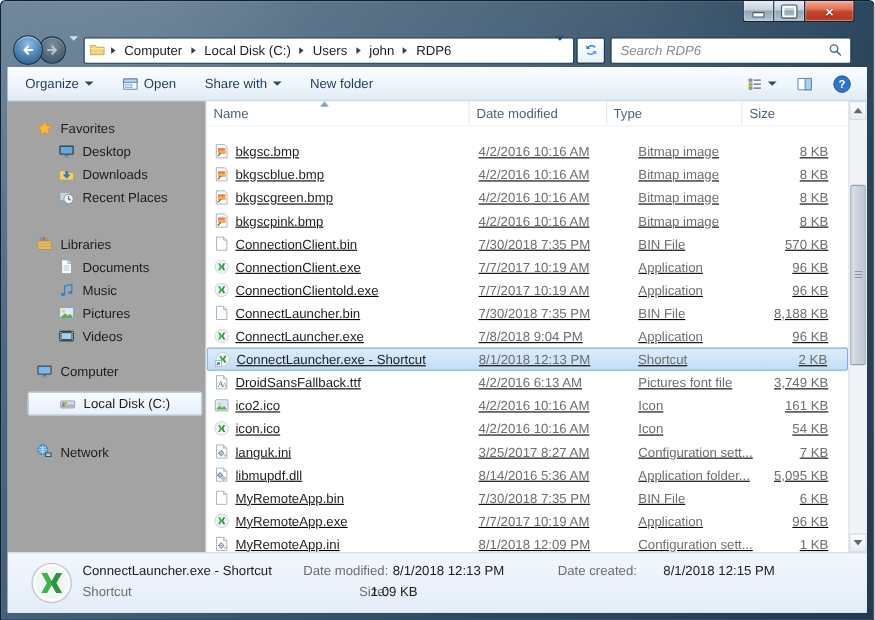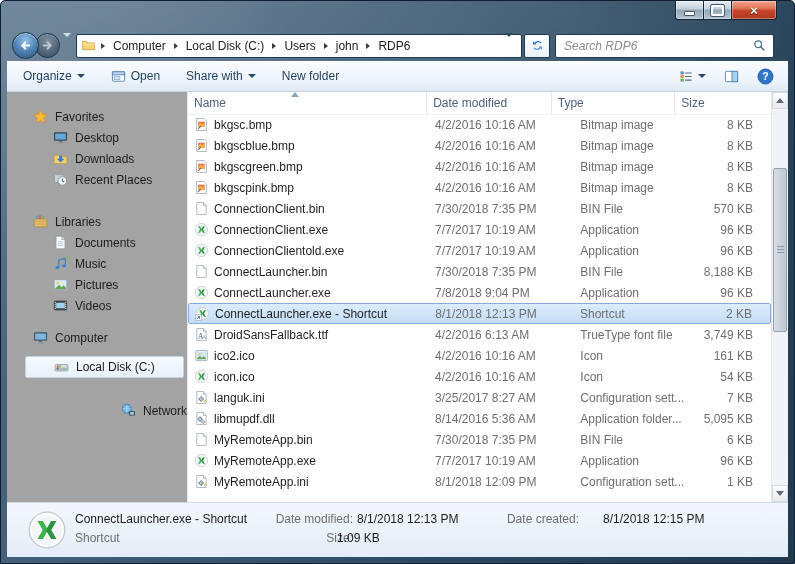--- a/index.html
+++ b/index.html
@@ -54,32 +54,32 @@
   .ic svg{width:100%;height:100%;display:block;}
   .ic18{width:17px;height:17px;}
   .main{flex:1;display:flex;min-height:0;}
   
   .sidebar{width:180px;flex:none;padding-top:14px;box-sizing:border-box;background:#a3a3a3;overflow:hidden;}
   .sb-row{height:21px;display:flex;align-items:center;gap:7px;font-size:12px;color:#1c1c1c;cursor:default;white-space:nowrap;}
   .sb-row.group{padding-left:26px;}
   .sb-row.child{padding-left:46px;}
   .sb-row.child.selected{margin-left:18px;margin-right:3px;padding-left:28px;height:22px;
     background:linear-gradient(#f6fafd,#e7f0f9);border:1px solid #c3d3e2;border-radius:2px;box-sizing:border-box;}
-  .sb-gap1{margin-top:21px;}.sb-gap2{margin-top:11px;}.sb-gap3{margin-top:22px;justify-content:flex-end;}.sb-gapsel{margin-top:8px;}
+  .sb-gap1{margin-top:21px;}.sb-gap2{margin-top:11px;}.sb-gap3{margin-top:22px;}.sb-gapsel{margin-top:8px;}
   .v-divider{width:1px;background:#e6eaee;flex:none;}
   
   .filelist{flex:1;position:relative;min-width:0;}
   .list-header{height:22px;display:flex;align-items:center;margin-right:17px;border-bottom:1px solid #eef1f5;
     font-size:12px;color:#4d6278;}
   .hcol{height:100%;display:flex;align-items:center;padding-left:6px;box-sizing:border-box;
     border-right:1px solid #e4e9ef;position:relative;cursor:default;}
   .hcol.name{width:240px;}.hcol.date{width:125px;}.hcol.type{width:124px;}.hcol.size{width:96px;border-right:none;}
   .sort-asc{position:absolute;top:0;left:103px;width:0;height:0;
     border-left:4px solid transparent;border-right:4px solid transparent;border-bottom:5px solid #87a5bf;}
-  .rows{position:absolute;top:22px;left:0;right:17px;bottom:0;overflow:hidden;}
+  .rows{position:absolute;top:22px;left:0;right:17px;bottom:0;padding-top:13px;overflow:hidden;text-decoration:underline;}
   .row{height:21px;display:flex;align-items:center;font-size:12px;box-sizing:border-box;}
   .cell{white-space:nowrap;overflow:hidden;box-sizing:border-box;}
   .c-name{width:240px;display:flex;align-items:center;gap:5px;padding-left:6px;color:#1f1f1f;}
   .c-date,.c-type{width:125px;color:#6e6e6e;padding-left:2px;margin-left:37px;}
   .c-type{width:124px;}
   .c-size{width:96px;color:#6e6e6e;text-align:right;padding-right:18px;}
   .row.selected{background:linear-gradient(#dcecfb,#c4ddf5);border:1px solid #84acdd;border-radius:2px;}
   
   .scrollbar{position:absolute;top:0;right:0;bottom:0;width:17px;background:#f2f3f6;border-left:1px solid #e3e6eb;box-sizing:border-box;}
   .sb-btn{position:absolute;left:0;right:0;height:17px;display:flex;align-items:center;justify-content:center;
@@ -561,21 +561,21 @@
                   <svg viewBox="0 0 16 16">
                     <path d="M3 1.6 h7 l3 3 v9.8 h-10 z" fill="#fdfefe" stroke="#9aa8b4" stroke-width="0.8"></path>
                     <path d="M10 1.6 v3 h3" fill="#e3ecf2" stroke="#9aa8b4" stroke-width="0.8"></path>
                     <text x="4" y="12.4" font-size="8.5" font-family="Liberation Serif, serif" fill="#46647a">A</text>
                     <text x="8.6" y="12.4" font-size="6.5" font-family="Liberation Serif, serif" fill="#8aa0b2">A</text>
                   </svg>
                 </span>
                 <span>DroidSansFallback.ttf</span>
               </div>
               <div class="cell c-date">4/2/2016 6:13 AM</div>
-              <div class="cell c-type">TrueType font file</div>
+              <div class="cell c-type">Pictures font file</div>
               <div class="cell c-size">3,749 KB</div>
             </div>
             <div class="row">
               <div class="cell c-name">
                 <span class="ic">
                   <svg viewBox="0 0 16 16">
                     <rect x="1.8" y="2.6" width="12.4" height="10.8" rx="1" fill="#eef5fb" stroke="#8aa0b2" stroke-width="0.8"></rect>
                     <rect x="3.2" y="4" width="9.6" height="8" fill="#cfe7f8"></rect>
                     <circle cx="6" cy="6.6" r="1.2" fill="#f6c33c"></circle>
                     <path d="M3.2 11 l3 -2.6 2.2 2 2 -1.6 2.4 2.2 v1 h-9.6 z" fill="#69a84f"></path>

